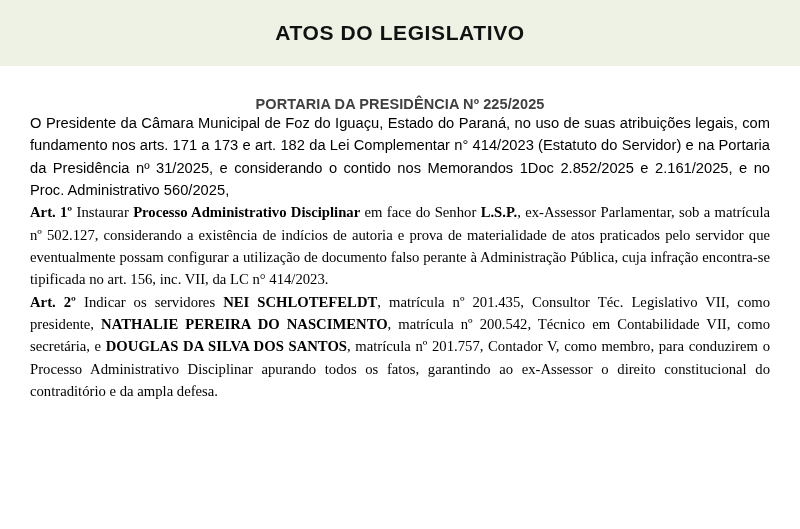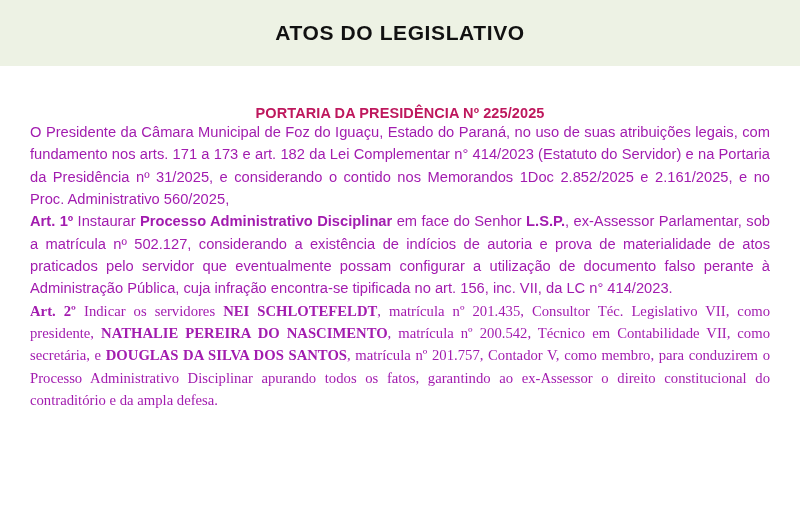--- a/index.html
+++ b/index.html
@@ -36,44 +36,45 @@
     color: #111111;
   }
   .content {
     padding: 0 30px;
     box-sizing: border-box;
   }
   .doc-title {
     text-align: center;
     font-size: 14.5px;
     font-weight: bold;
-    margin-top: 39px;
+    margin-top: 30px;
     letter-spacing: 0.1px;
-    color: #be185d;
+    color: #404040;
   }
   p.body-par {
     font-size: 14.7px;
     line-height: 1.52;
     text-align: justify;
     margin: 0;
-    color: #a21caf;
+    color: #000000;
   }
   .par-preamble {
     margin-top: 26px;
   }
   .resolve {
     text-align: center;
     font-weight: bold;
     font-size: 14.5px;
     margin-top: 22px;
     margin-bottom: 0;
     letter-spacing: 0.2px;
   }
   .par-art1 {
     margin-top: 22px;
+    font-family: Liberation Serif, serif;
   }
   .par-art2 {
     margin-top: 22px;
     font-family: Liberation Serif, serif;
   }
   b, strong {
     font-weight: bold;
   }
 </style>
 </head>

